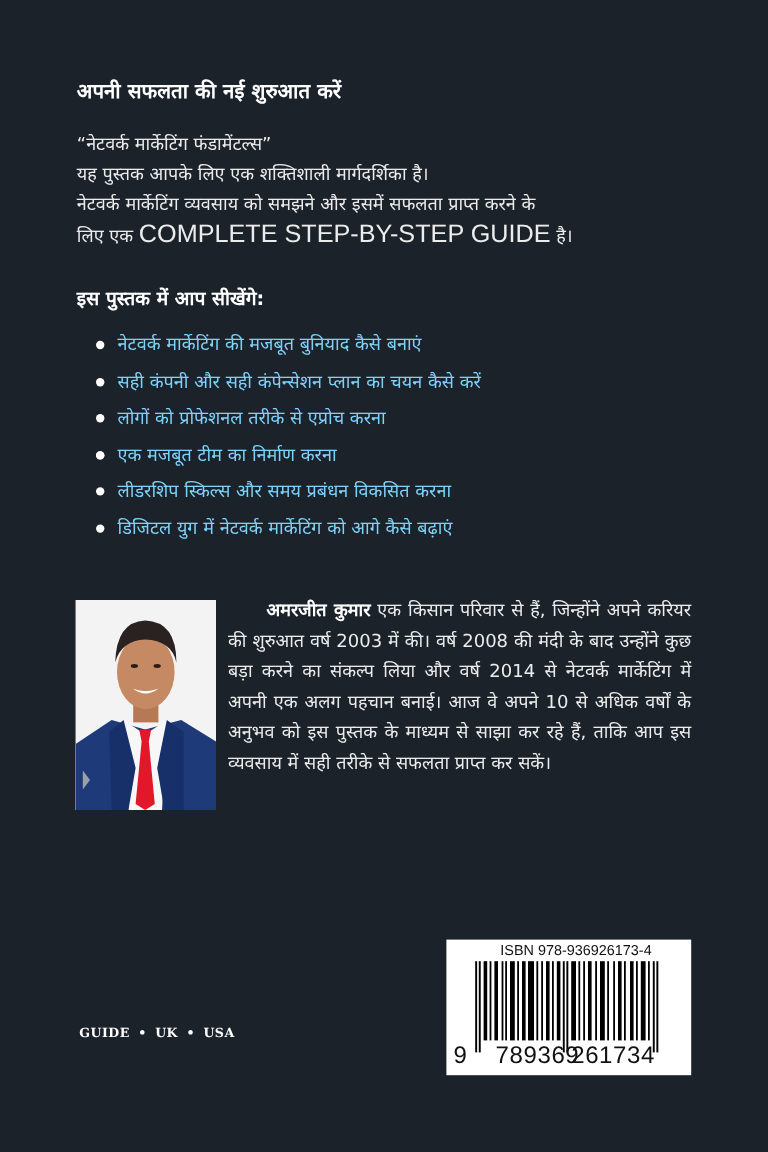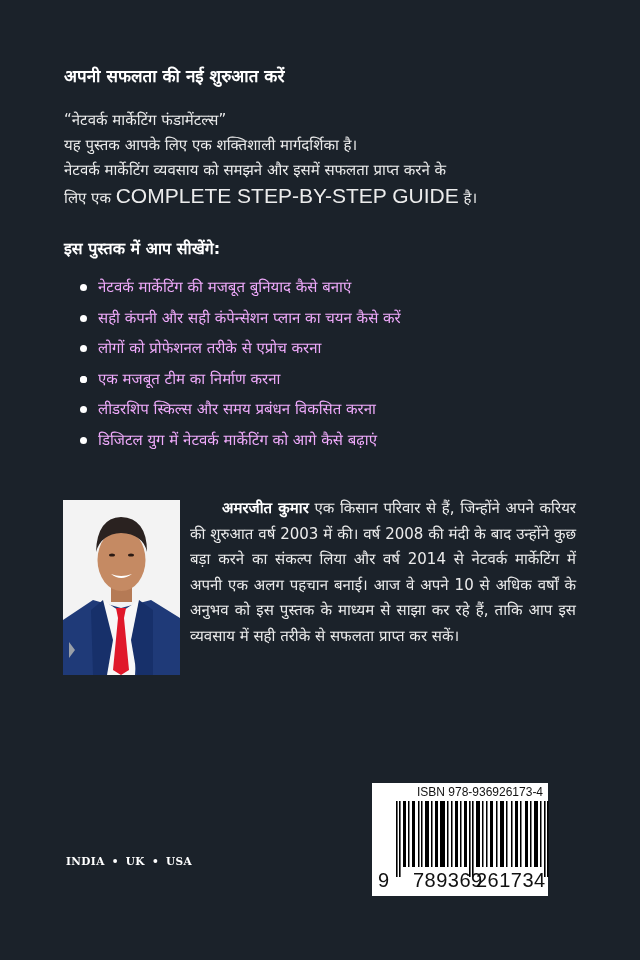--- a/index.html
+++ b/index.html
@@ -25,21 +25,21 @@
     .learn-heading {
       position: absolute; left: 64px; top: 237px;
       font-size: 16px; font-weight: bold; color: #ffffff; white-space: nowrap;
     }
     .bullets {
       position: absolute; left: 78px; top: 272px; margin: 0; padding: 0;
       list-style: none;
     }
     .bullets li {
       position: relative; padding-left: 20px;
-      font-size: 15px; line-height: 30.5px; color: #f0abfc; white-space: nowrap;
+      font-size: 15px; line-height: 30.5px; color: #7dd3fc; white-space: nowrap;
     }
     .bullets li .dot {
       position: absolute; left: 2px; top: 12px;
       width: 7px; height: 7px; border-radius: 50%; background: #ffffff;
     }
     .photo {
       position: absolute; left: 63px; top: 500px; width: 117px; height: 175px;
       background: #f4f4f4; overflow: hidden;
     }
     .photo svg { display: block; }
@@ -65,21 +65,21 @@
       position: absolute; left: 222px; top: 27px;
       font-size: 8.5px; font-weight: bold; color: #ffffff;
     }
     .pub-regions {
       position: absolute; left: 66px; top: 855px; width: 180px;
       font-family: "DejaVu Serif", serif; font-size: 10.5px; font-weight: bold;
       color: #ffffff; letter-spacing: 0.4px;
     }
     .pub-regions .sep { margin: 0 7px; }
     .barcode-box {
-      position: absolute; left: 372px; top: 783px; width: 176px; height: 113px;
+      position: absolute; left: 372px; top: 783px; width: 204px; height: 113px;
       background: #ffffff;
     }
     .isbn-label {
       position: absolute; left: 0; top: 2px; width: 204px; text-align: center;
       font-family: "Liberation Sans", sans-serif; font-size: 12px; color: #111;
       padding-left: 12px; box-sizing: border-box;
     }
     .bars { position: absolute; left: 0; top: 0; }
     .digits {
       position: absolute; left: 0; top: 86px; width: 204px; height: 26px;
@@ -136,21 +136,21 @@
       <ellipse cx="68" cy="55" rx="3" ry="1.6" fill="#2a1a14"></ellipse>
 
       <path d="M48 74 Q58 82 69 74 Q58 78 48 74 Z" fill="#ffffff"></path>
 
       <path d="M6 142 L12 150 L6 158 Z" fill="#9aa0a8"></path>
     </svg>
   </div>
 
   <div class="bio"><span class="name">अमरजीत कुमार</span><span> एक किसान परिवार से हैं, जिन्होंने अपने करियर की शुरुआत वर्ष 2003 में की। वर्ष 2008 की मंदी के बाद उन्होंने कुछ बड़ा करने का संकल्प लिया और वर्ष 2014 से नेटवर्क मार्केटिंग में अपनी एक अलग पहचान बनाई। आज वे अपने 10 से अधिक वर्षों के अनुभव को इस पुस्तक के माध्यम से साझा कर रहे हैं, ताकि आप इस व्यवसाय में सही तरीके से सफलता प्राप्त कर सकें।</span></div>
 
-  <div class="pub-regions"><span>INDIA</span><span class="sep">•</span><span>UK</span><span class="sep">•</span><span>USA</span></div>
+  <div class="pub-regions"><span>GUIDE</span><span class="sep">•</span><span>UK</span><span class="sep">•</span><span>USA</span></div>
 
   <div class="barcode-box">
     <div class="isbn-label">ISBN 978-936926173-4</div>
     <svg class="bars" width="204" height="113" viewBox="0 0 204 113">
       <g fill="#000">
 
         <rect x="24" y="18" width="1.6" height="76"></rect>
         <rect x="27" y="18" width="1.6" height="76"></rect>
 
         <rect x="31" y="18" width="3" height="66"></rect>

